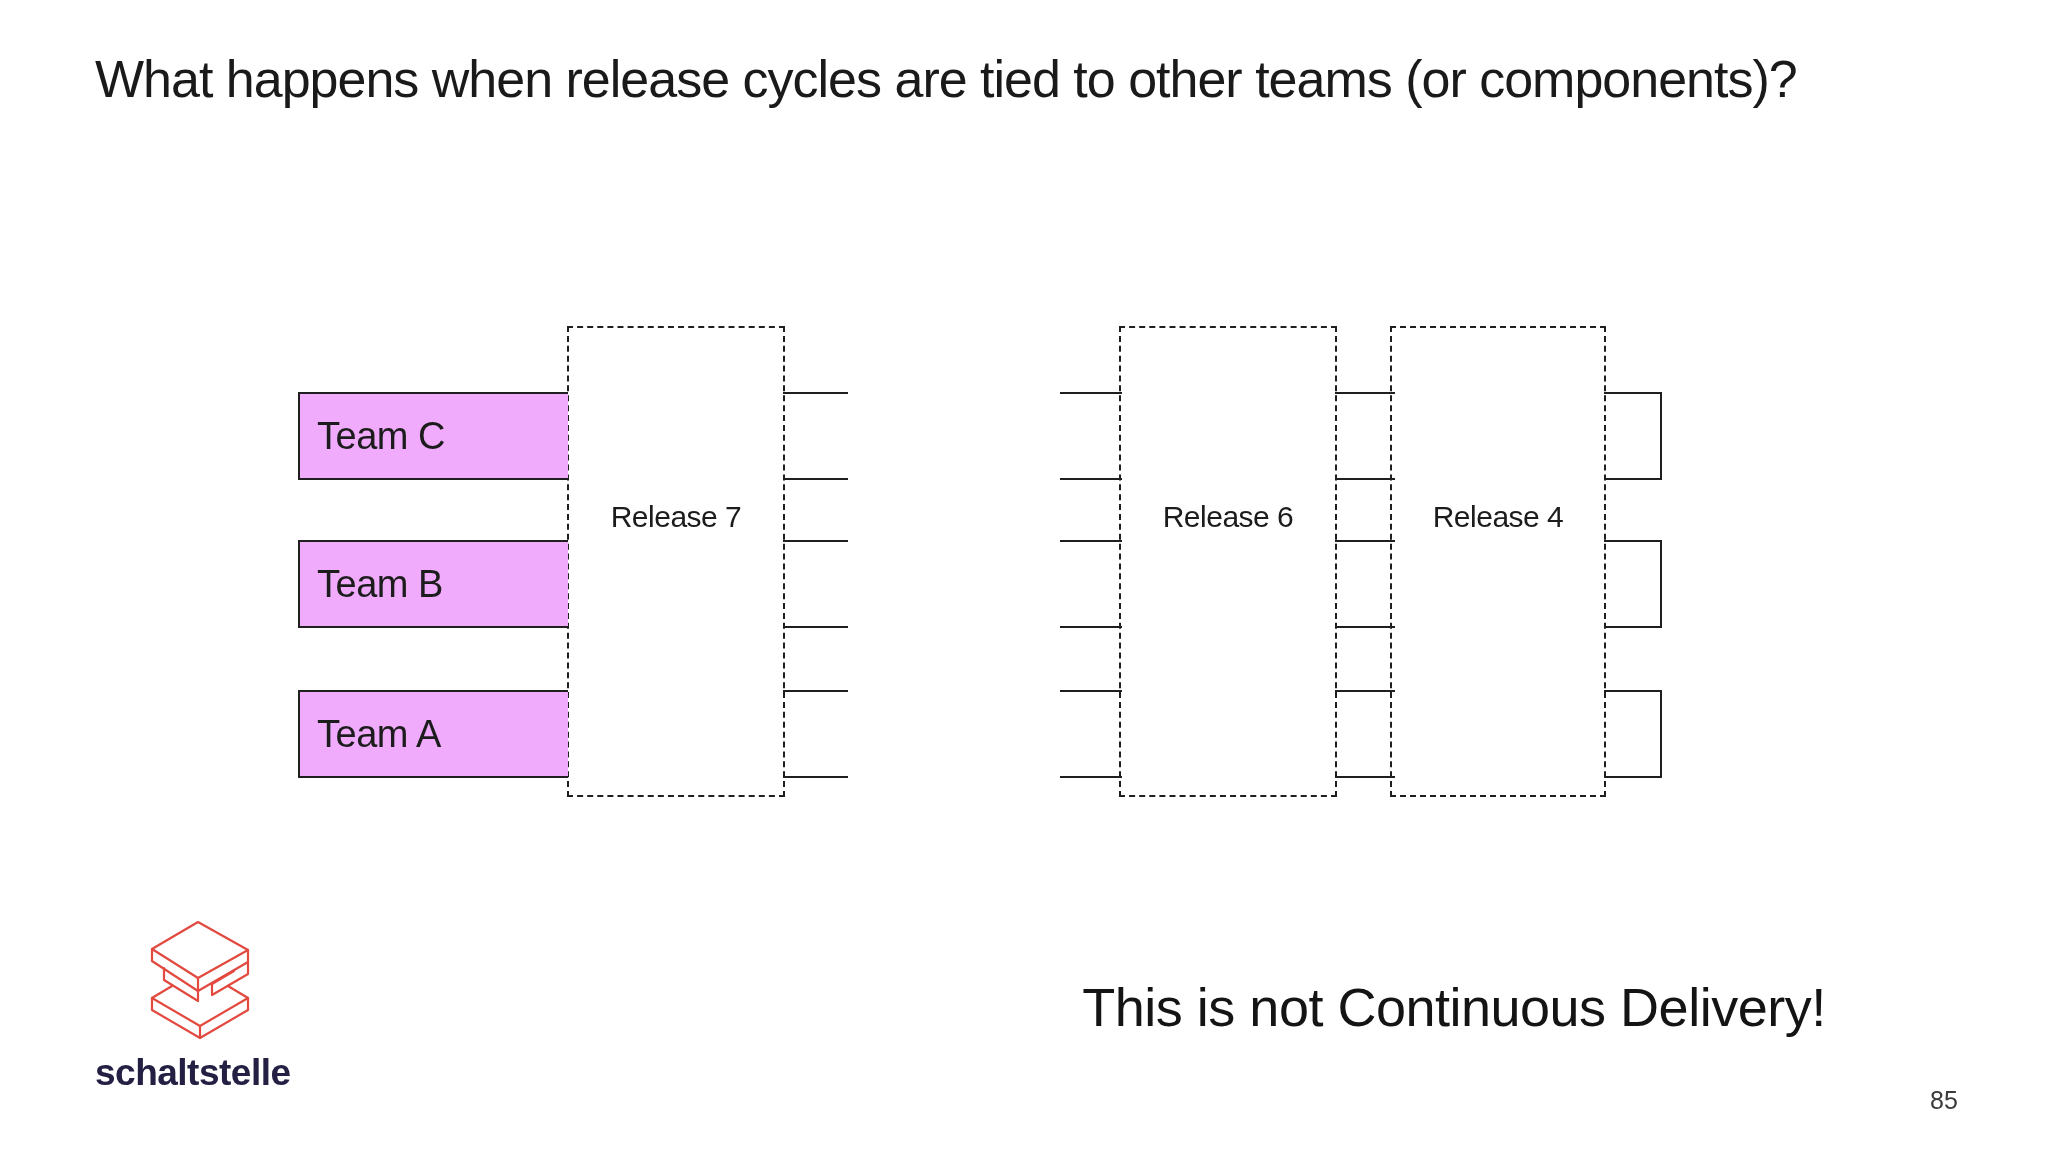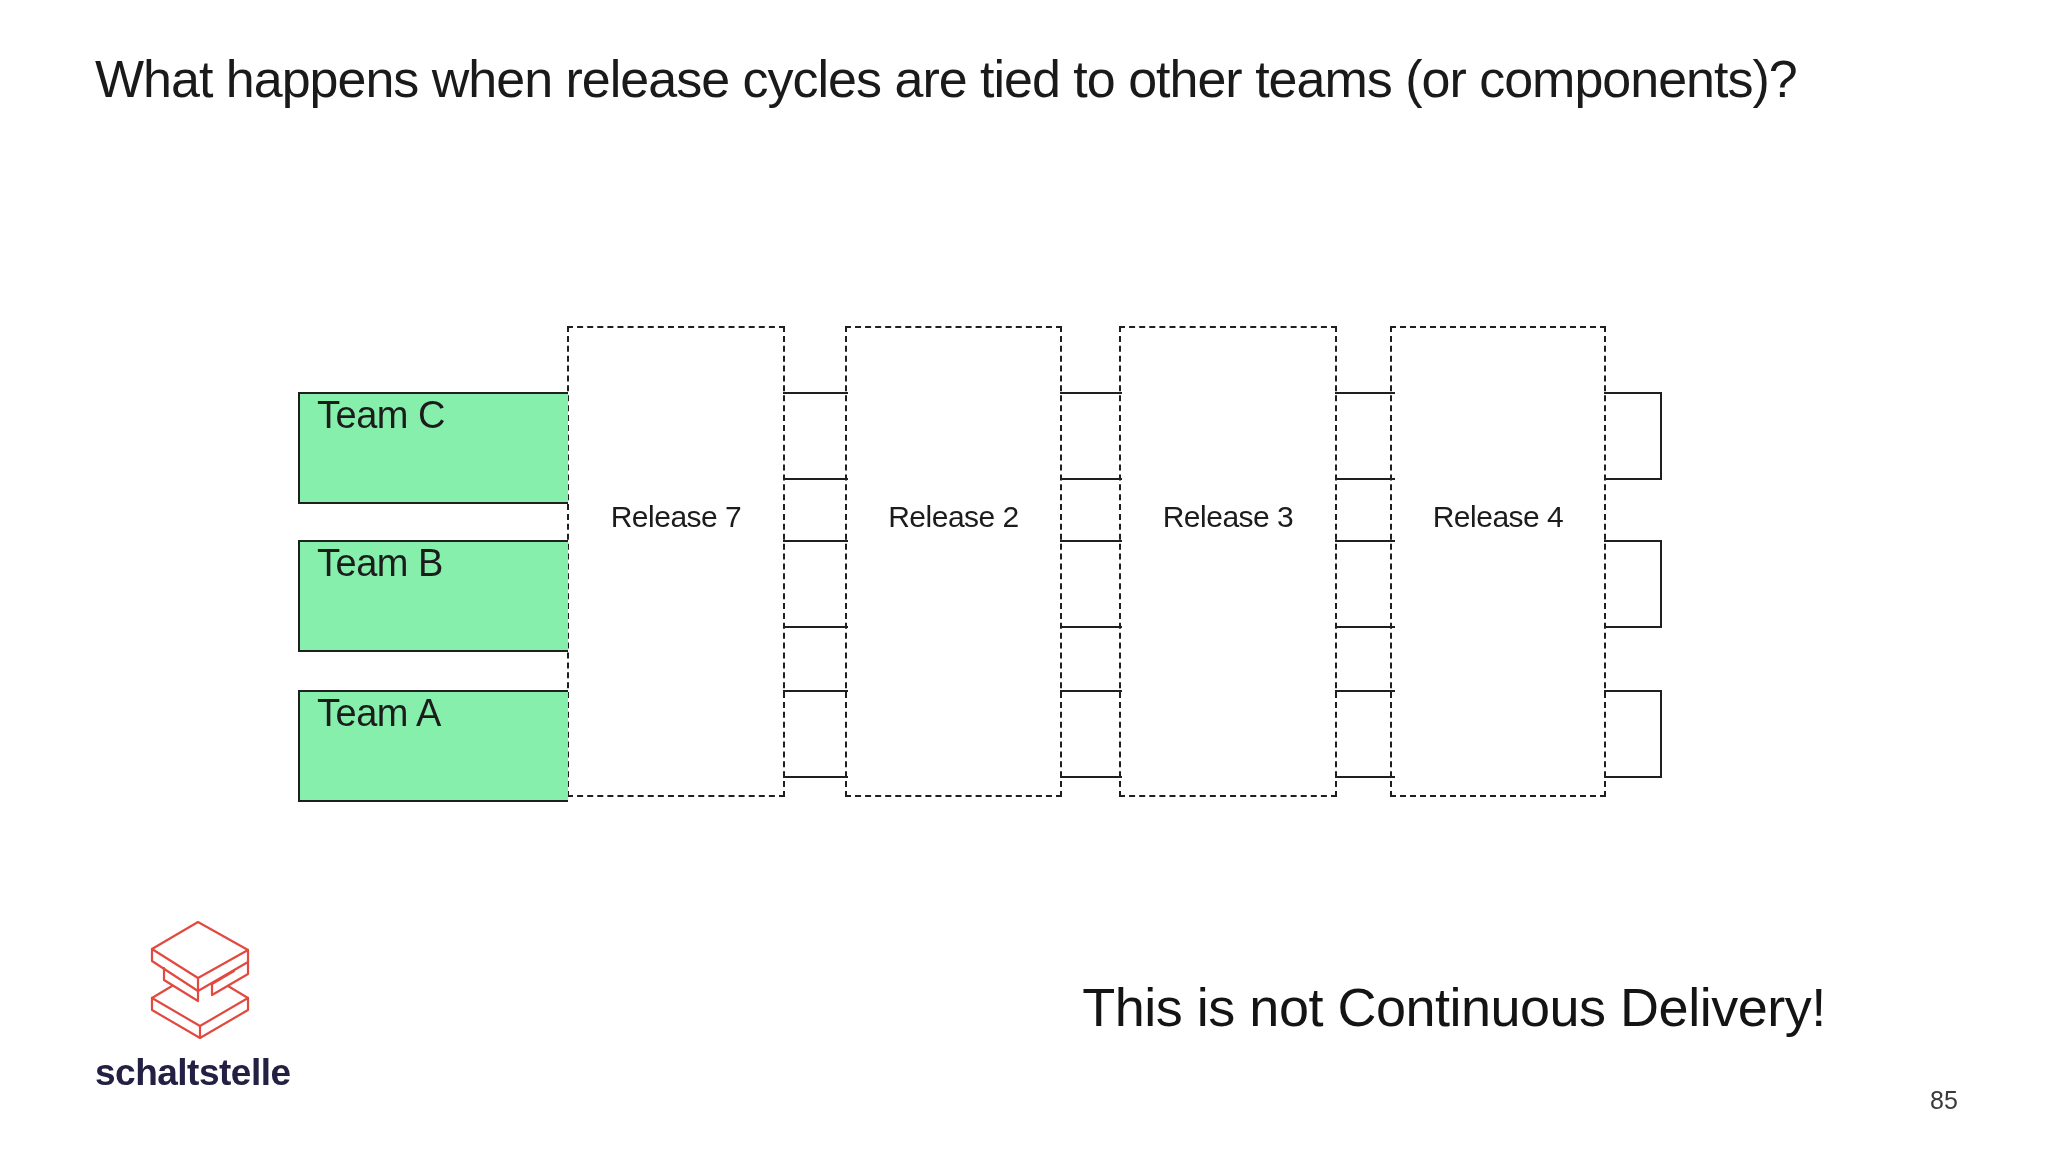--- a/index.html
+++ b/index.html
@@ -31,25 +31,25 @@
     position:absolute;left:0;right:0;top:172px;
     text-align:center;
     font-size:30px;color:#1c1c1c;letter-spacing:-0.5px;
   }
   .r1{left:567px;width:218px;}
   .r2{left:845px;width:217px;}
   .r3{left:1119px;width:218px;}
   .r4{left:1390px;width:216px;}
 
   .team{
-    position:absolute;left:298px;width:270px;height:112px;
+    position:absolute;left:298px;width:270px;height:88px;
     border:2px solid #1f1f1f;border-right:none;
     box-sizing:border-box;
-    background:#86efac;
-    display:flex;
+    background:#f0abfc;
+    display:flex;align-items:center;
     padding-left:17px;
     font-size:38px;color:#1c1c1c;letter-spacing:-0.5px;
   }
   .row1{top:392px;}
   .row2{top:540px;}
   .row3{top:690px;}
 
   
   .tab{
     position:absolute;height:88px;
@@ -96,25 +96,22 @@
 
 <div class="slide">
 
   <h1 class="title">What happens when release cycles are tied to other teams (or components)?</h1>
 
   <div class="diagram">
 
     <div class="release r1">
       <div class="release-label">Release 7</div>
     </div>
-    <div class="release r2">
-      <div class="release-label">Release 2</div>
-    </div>
     <div class="release r3">
-      <div class="release-label">Release 3</div>
+      <div class="release-label">Release 6</div>
     </div>
     <div class="release r4">
       <div class="release-label">Release 4</div>
     </div>
 
     <div class="tab gap1 row1"></div>
     <div class="tab gap1 row2"></div>
     <div class="tab gap1 row3"></div>
     <div class="tab gap2 row1"></div>
     <div class="tab gap2 row2"></div>

